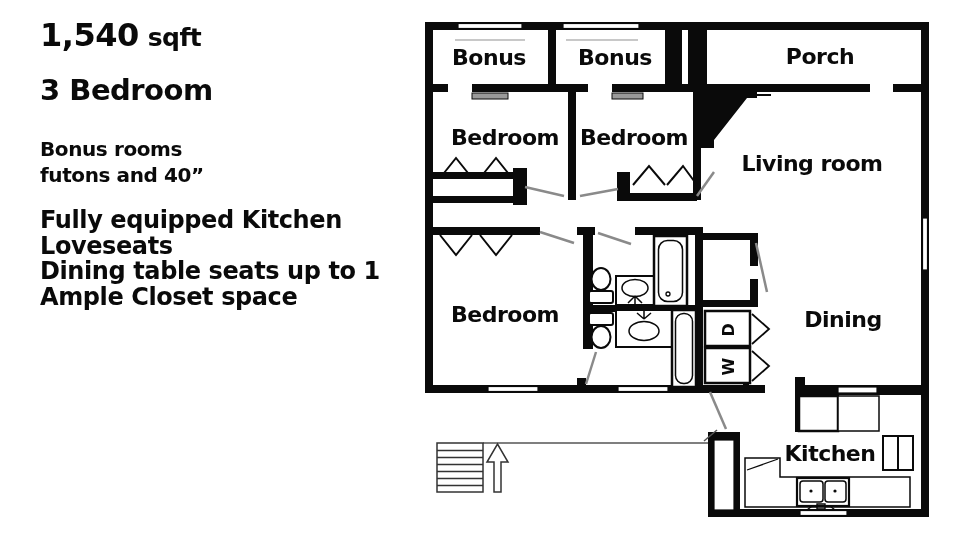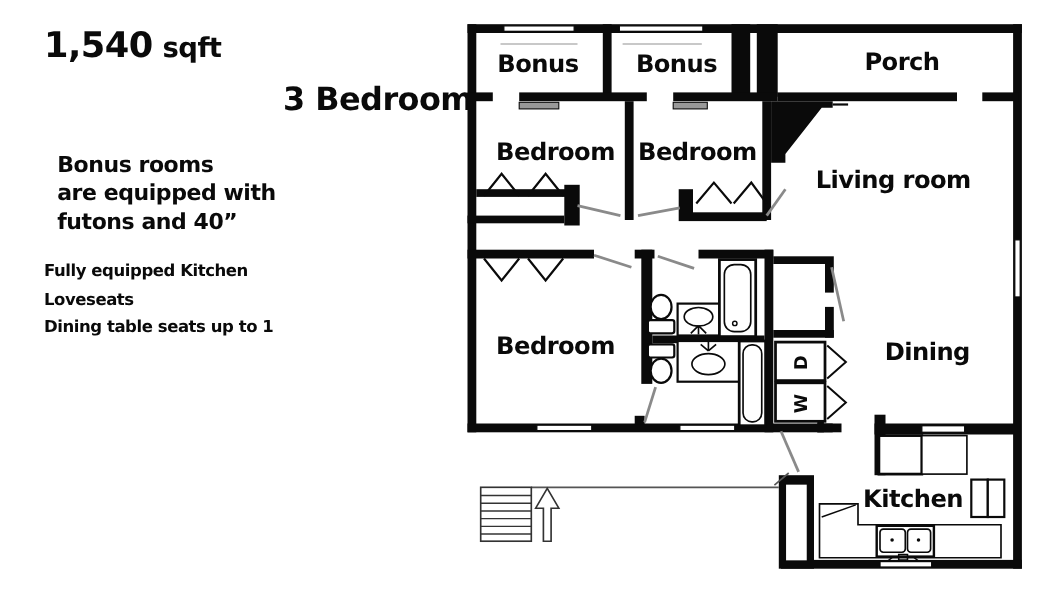--- a/index.html
+++ b/index.html
@@ -1,51 +1,51 @@
 <!DOCTYPE html>
 <html><head>
 <meta charset="utf-8">
 <style>
   html,body{margin:0;padding:0;background:#fff;}
   body{width:960px;height:540px;overflow:hidden;
        font-family:"DejaVu Sans","Liberation Sans",sans-serif;color:#0a0a0a;}
   .stage{position:relative;width:960px;height:540px;background:#fff;}
   .info{position:absolute;left:40px;top:16px;width:390px;font-weight:bold;}
-  .t1{font-size:32px;line-height:50px;letter-spacing:-0.5px;}
+  .t1{font-size:32px;line-height:38px;letter-spacing:-0.5px;}
   .t1 .unit{font-size:25px;margin-left:9px;letter-spacing:-0.5px;}
-  .t2,.t3{font-size:29px;line-height:35px;margin-top:4px;letter-spacing:-0.5px;text-align:right;}
-  .note{margin-top:28px;font-size:20px;line-height:26px;letter-spacing:-0.4px;margin-left:12px;}
-  .features{margin-top:20px;font-size:15px;line-height:25.5px;letter-spacing:-0.4px;}
+  .t2,.t3{font-size:29px;line-height:35px;margin-top:16px;letter-spacing:-0.5px;}
+  .note{margin-top:28px;font-size:20px;line-height:26px;letter-spacing:-0.4px;}
+  .features{margin-top:20px;font-size:24px;line-height:25.5px;letter-spacing:-0.4px;}
   svg{position:absolute;left:0;top:0;}
   svg text{font-family:"DejaVu Sans","Liberation Sans",sans-serif;font-weight:bold;
            fill:#0a0a0a;letter-spacing:-0.5px;}
   .room-label{font-size:22px;text-anchor:middle;}
   .wd-label{font-size:16px;text-anchor:middle;}
 </style>
 </head>
 <body>
 
 <div class="stage">
 
   <div class="info">
     <div class="t1">
       <span>1,540</span><span class="unit">sqft</span>
     </div>
     <div class="t2">3 Bedroom</div>
 
     <div class="note">
       <div>Bonus rooms</div>
-      <div>are equipped with</div>
       <div>futons and 40”</div>
     </div>
 
     <div class="features">
       <div>Fully equipped Kitchen</div>
       <div>Loveseats</div>
       <div>Dining table seats up to 1</div>
+      <div>Ample Closet space</div>
     </div>
   </div>
 
   <svg width="960" height="540" viewBox="0 0 960 540">
 
     <g fill="#0a0a0a" stroke="none">
       <rect x="425" y="22" width="504" height="8"></rect>
       <rect x="425" y="22" width="8" height="371"></rect>
       <rect x="921" y="22" width="8" height="495"></rect>
       <rect x="425" y="385" width="340" height="8"></rect>

